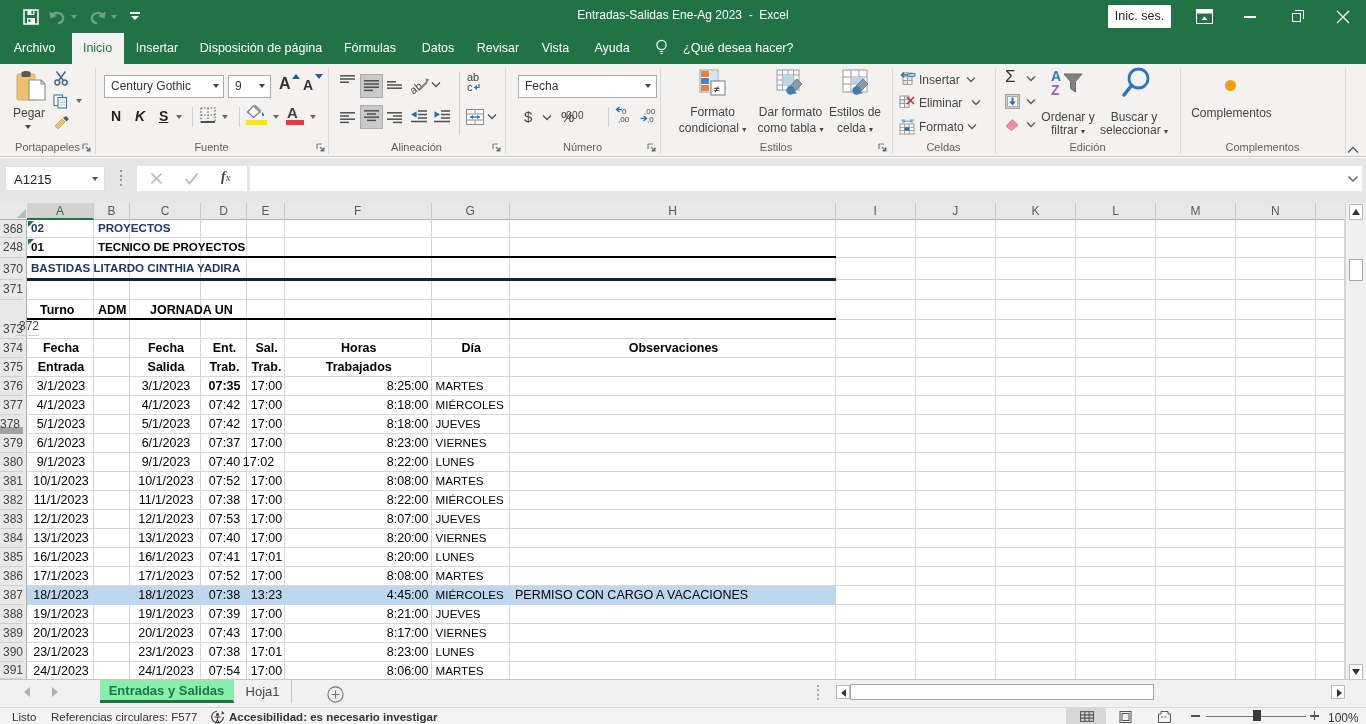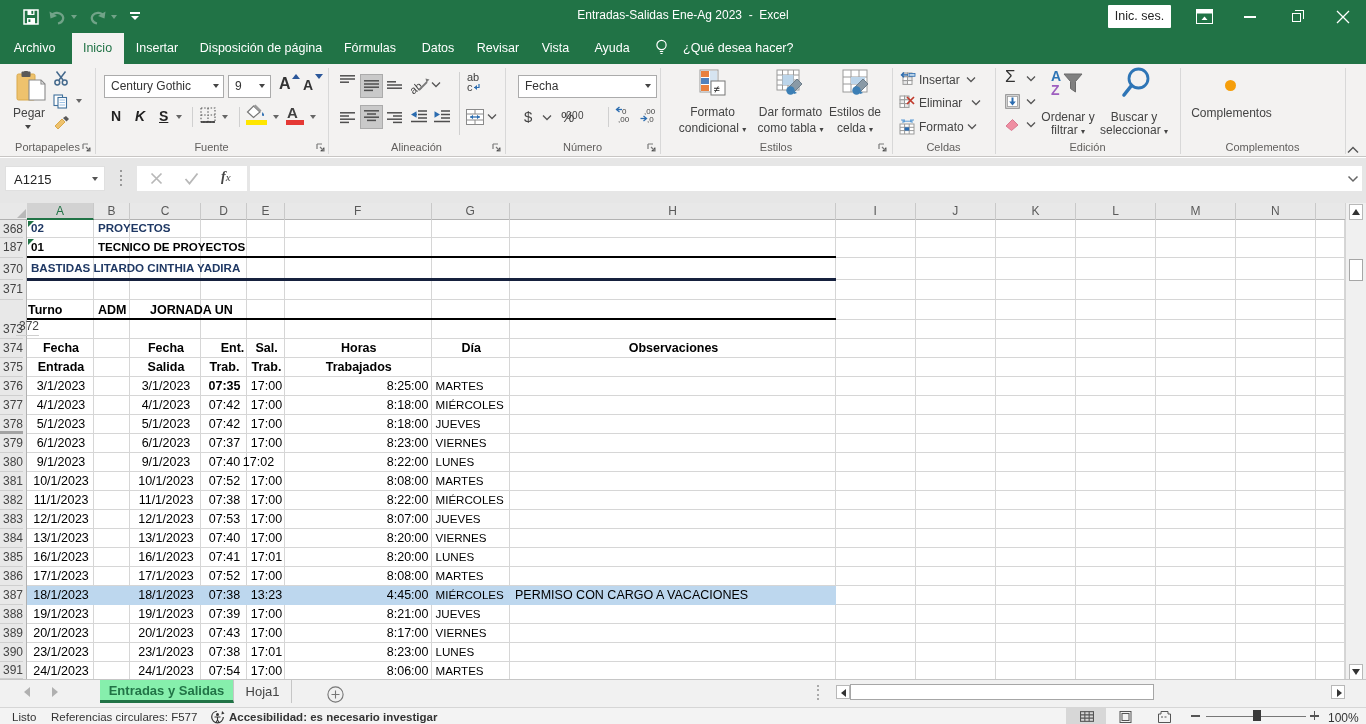--- a/index.html
+++ b/index.html
@@ -456,30 +456,30 @@
 <div class="hline" style="left:27px;top:509.0px;width:1318px"></div>
 <div class="hline" style="left:27px;top:528.0px;width:1318px"></div>
 <div class="hline" style="left:27px;top:547.1px;width:1318px"></div>
 <div class="hline" style="left:27px;top:566.1px;width:1318px"></div>
 <div class="hline" style="left:27px;top:585.1px;width:1318px"></div>
 <div class="hline" style="left:27px;top:604.2px;width:1318px"></div>
 <div class="hline" style="left:27px;top:623.2px;width:1318px"></div>
 <div class="hline" style="left:27px;top:642.3px;width:1318px"></div>
 <div class="hline" style="left:27px;top:661.3px;width:1318px"></div>
 <div class="ab" style="left:0;top:219.5px;width:23px;height:18.5px;font-size:12px;color:#444;text-align:right;line-height:18.5px;border-bottom:1px solid #cfcfcf;margin:0">368</div>
-<div class="ab" style="left:0;top:238.0px;width:23px;height:19.5px;font-size:12px;color:#444;text-align:right;line-height:19.5px;border-bottom:1px solid #cfcfcf;margin:0">187</div>
+<div class="ab" style="left:0;top:238.0px;width:23px;height:19.5px;font-size:12px;color:#444;text-align:right;line-height:19.5px;border-bottom:1px solid #cfcfcf;margin:0">248</div>
 <div class="ab" style="left:0;top:257.5px;width:23px;height:22.5px;font-size:12px;color:#444;text-align:right;line-height:22.5px;border-bottom:1px solid #cfcfcf;margin:0">370</div>
 <div class="ab" style="left:0;top:280.0px;width:23px;height:19.5px;font-size:12px;color:#444;text-align:right;line-height:19.5px;border-bottom:1px solid #cfcfcf;margin:0">371</div>
 <div class="ab" style="left:0;top:299.5px;width:23px;height:20.5px;font-size:12px;color:#444;text-align:right;line-height:20.5px;border-bottom:1px solid #cfcfcf;margin:16px">372</div>
 <div class="ab" style="left:0;top:320.0px;width:23px;height:19.2px;font-size:12px;color:#444;text-align:right;line-height:19.2px;border-bottom:1px solid #cfcfcf;margin:0">373</div>
 <div class="ab" style="left:0;top:339.2px;width:23px;height:19.1px;font-size:12px;color:#444;text-align:right;line-height:19.1px;border-bottom:1px solid #cfcfcf;margin:0">374</div>
 <div class="ab" style="left:0;top:358.3px;width:23px;height:18.3px;font-size:12px;color:#444;text-align:right;line-height:18.3px;border-bottom:1px solid #cfcfcf;margin:0">375</div>
 <div class="ab" style="left:0;top:376.6px;width:23px;height:19.1px;font-size:12px;color:#444;text-align:right;line-height:19.1px;border-bottom:1px solid #cfcfcf;margin:0">376</div>
 <div class="ab" style="left:0;top:395.7px;width:23px;height:19.1px;font-size:12px;color:#444;text-align:right;line-height:19.1px;border-bottom:1px solid #cfcfcf;margin:0">377</div>
-<div class="ab" style="left:0;top:414.7px;width:23px;height:19.1px;font-size:12px;color:#444;text-align:right;line-height:19.1px;border-bottom:3px solid #a3a3a3;margin:0">378</div>
+<div class="ab" style="left:0;top:414.7px;width:23px;height:19.1px;font-size:12px;color:#444;text-align:left;line-height:19.1px;border-bottom:7px solid #a3a3a3;margin:0">378</div>
 <div class="ab" style="left:0;top:433.8px;width:23px;height:19.1px;font-size:12px;color:#444;text-align:right;line-height:19.1px;border-bottom:1px solid #cfcfcf;margin:0">379</div>
 <div class="ab" style="left:0;top:452.8px;width:23px;height:19.1px;font-size:12px;color:#444;text-align:right;line-height:19.1px;border-bottom:1px solid #cfcfcf;margin:0">380</div>
 <div class="ab" style="left:0;top:471.9px;width:23px;height:19.1px;font-size:12px;color:#444;text-align:right;line-height:19.1px;border-bottom:1px solid #cfcfcf;margin:0">381</div>
 <div class="ab" style="left:0;top:490.9px;width:23px;height:19.1px;font-size:12px;color:#444;text-align:right;line-height:19.1px;border-bottom:1px solid #cfcfcf;margin:0">382</div>
 <div class="ab" style="left:0;top:510.0px;width:23px;height:19.1px;font-size:12px;color:#444;text-align:right;line-height:19.1px;border-bottom:1px solid #cfcfcf;margin:0">383</div>
 <div class="ab" style="left:0;top:529.0px;width:23px;height:19.0px;font-size:12px;color:#444;text-align:right;line-height:19.0px;border-bottom:1px solid #cfcfcf;margin:0">384</div>
 <div class="ab" style="left:0;top:548.1px;width:23px;height:19.0px;font-size:12px;color:#444;text-align:right;line-height:19.0px;border-bottom:1px solid #cfcfcf;margin:0">385</div>
 <div class="ab" style="left:0;top:567.1px;width:23px;height:19.0px;font-size:12px;color:#444;text-align:right;line-height:19.0px;border-bottom:1px solid #cfcfcf;margin:0">386</div>
 <div class="ab" style="left:0;top:586.1px;width:23px;height:19.0px;font-size:12px;color:#444;text-align:right;line-height:19.0px;border-bottom:1px solid #cfcfcf;margin:0">387</div>
 <div class="ab" style="left:0;top:605.2px;width:23px;height:19.0px;font-size:12px;color:#444;text-align:right;line-height:19.0px;border-bottom:1px solid #cfcfcf;margin:0">388</div>
@@ -490,26 +490,26 @@
 <div class="ab" style="left:27px;top:256px;width:809px;height:2px;background:#000"></div>
 <div class="ab" style="left:27px;top:277.5px;width:809px;height:3px;background:#16213e"></div>
 <div class="ab" style="left:27px;top:318px;width:809px;height:2px;background:#000"></div>
 <div class="ab" style="left:28px;top:220.5px;width:0;height:0;border-right:6px solid transparent;border-top:6px solid #217346"></div>
 <div class="ab" style="left:28px;top:239.0px;width:0;height:0;border-right:6px solid transparent;border-top:6px solid #217346"></div>
 <div class="cell b navy cgc" style="left:28px;top:219.5px;width:66px;height:18.5px;line-height:18.5px;text-align:left;padding-left:3px;">02</div>
 <div class="cell b navy cgc" style="left:95px;top:219.5px;width:35px;height:18.5px;line-height:18.5px;text-align:left;padding-left:3px;">PROYECTOS</div>
 <div class="cell b cgc" style="left:28px;top:238.0px;width:66px;height:19.5px;line-height:19.5px;text-align:left;padding-left:3px;">01</div>
 <div class="cell b cgc" style="left:95px;top:238.0px;width:35px;height:19.5px;line-height:19.5px;text-align:left;padding-left:3px;">TECNICO DE PROYECTOS</div>
 <div class="cell b navy cgc" style="left:28px;top:257.5px;width:66px;height:22.5px;line-height:22.5px;text-align:left;padding-left:3px;">BASTIDAS LITARDO CINTHIA YADIRA</div>
-<div class="cell b" style="left:28px;top:299.5px;width:66px;height:20.5px;line-height:20.5px;text-align:left;padding-left:0;">Turno</div>
+<div class="cell b" style="left:28px;top:299.5px;width:66px;height:20.5px;line-height:20.5px;text-align:left;padding-left:12px;">Turno</div>
 <div class="cell b" style="left:95px;top:299.5px;width:35px;height:20.5px;line-height:20.5px;text-align:left;padding-left:3px;">ADM</div>
 <div class="cell b" style="left:131px;top:299.5px;width:70px;height:20.5px;line-height:20.5px;text-align:left;padding-left:19px;">JORNADA UN</div>
 <div class="cell b" style="left:28px;top:339.2px;width:66px;height:19.1px;line-height:19.1px;text-align:center;">Fecha</div>
 <div class="cell b" style="left:131px;top:339.2px;width:70px;height:19.1px;line-height:19.1px;text-align:center;">Fecha</div>
-<div class="cell b" style="left:202px;top:339.2px;width:61px;height:19.1px;line-height:19.1px;text-align:center;">Ent.</div>
+<div class="cell b" style="left:202px;top:339.2px;width:45px;height:19.1px;line-height:19.1px;text-align:center;">Ent.</div>
 <div class="cell b" style="left:248px;top:339.2px;width:37px;height:19.1px;line-height:19.1px;text-align:center;">Sal.</div>
 <div class="cell b" style="left:286px;top:339.2px;width:145.5px;height:19.1px;line-height:19.1px;text-align:center;">Horas</div>
 <div class="cell b" style="left:432.5px;top:339.2px;width:77.5px;height:19.1px;line-height:19.1px;text-align:center;">Día</div>
 <div class="cell b" style="left:511px;top:339.2px;width:325px;height:19.1px;line-height:19.1px;text-align:center;">Observaciones</div>
 <div class="cell b" style="left:28px;top:358.3px;width:66px;height:18.3px;line-height:18.3px;text-align:center;">Entrada</div>
 <div class="cell b" style="left:131px;top:358.3px;width:70px;height:18.3px;line-height:18.3px;text-align:center;">Salida</div>
 <div class="cell b" style="left:202px;top:358.3px;width:45px;height:18.3px;line-height:18.3px;text-align:center;">Trab.</div>
 <div class="cell b" style="left:248px;top:358.3px;width:37px;height:18.3px;line-height:18.3px;text-align:center;">Trab.</div>
 <div class="cell b" style="left:286px;top:358.3px;width:145.5px;height:18.3px;line-height:18.3px;text-align:center;">Trabajados</div>
 <div class="cell " style="left:28px;top:376.6px;width:66px;height:19.1px;line-height:19.1px;text-align:center;">3/1/2023</div>

